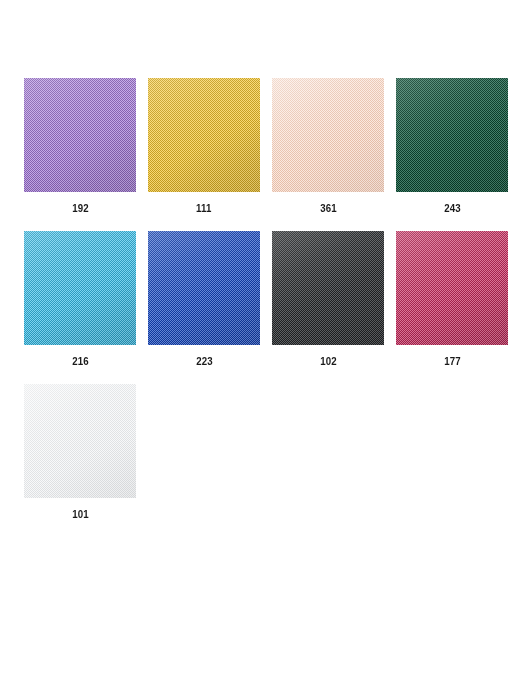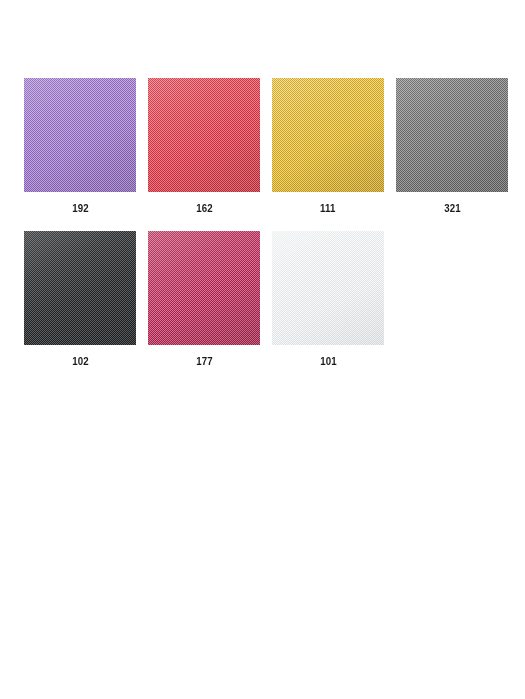--- a/index.html
+++ b/index.html
@@ -145,30 +145,38 @@
 </head>
 <body>
 
 <div id="swatch-chart">
   <div class="swatch-grid">
       <div class="swatch-cell">
         <div class="swatch-chip" style="background-color: rgb(165, 121, 219);"></div>
         <div class="swatch-label">192</div>
       </div>
       <div class="swatch-cell">
-        <div class="swatch-chip" style="background-color: rgb(242, 57, 74);"></div>
-        <div class="swatch-label">162</div>
-      </div>
-      <div class="swatch-cell">
         <div class="swatch-chip" style="background-color: rgb(246, 198, 43);"></div>
         <div class="swatch-label">111</div>
       </div>
       <div class="swatch-cell">
-        <div class="swatch-chip" style="background-color: rgb(118, 118, 118);"></div>
-        <div class="swatch-label">321</div>
+        <div class="swatch-chip pale" style="background-color: rgb(247, 205, 182);"></div>
+        <div class="swatch-label">361</div>
+      </div>
+      <div class="swatch-cell">
+        <div class="swatch-chip dark" style="background-color: rgb(12, 90, 60);"></div>
+        <div class="swatch-label">243</div>
+      </div>
+      <div class="swatch-cell">
+        <div class="swatch-chip" style="background-color: rgb(55, 192, 236);"></div>
+        <div class="swatch-label">216</div>
+      </div>
+      <div class="swatch-cell">
+        <div class="swatch-chip" style="background-color: rgb(20, 71, 196);"></div>
+        <div class="swatch-label">223</div>
       </div>
       <div class="swatch-cell">
         <div class="swatch-chip dark" style="background-color: rgb(46, 48, 51);"></div>
         <div class="swatch-label">102</div>
       </div>
       <div class="swatch-cell">
         <div class="swatch-chip" style="background-color: rgb(202, 42, 94);"></div>
         <div class="swatch-label">177</div>
       </div>
       <div class="swatch-cell">

